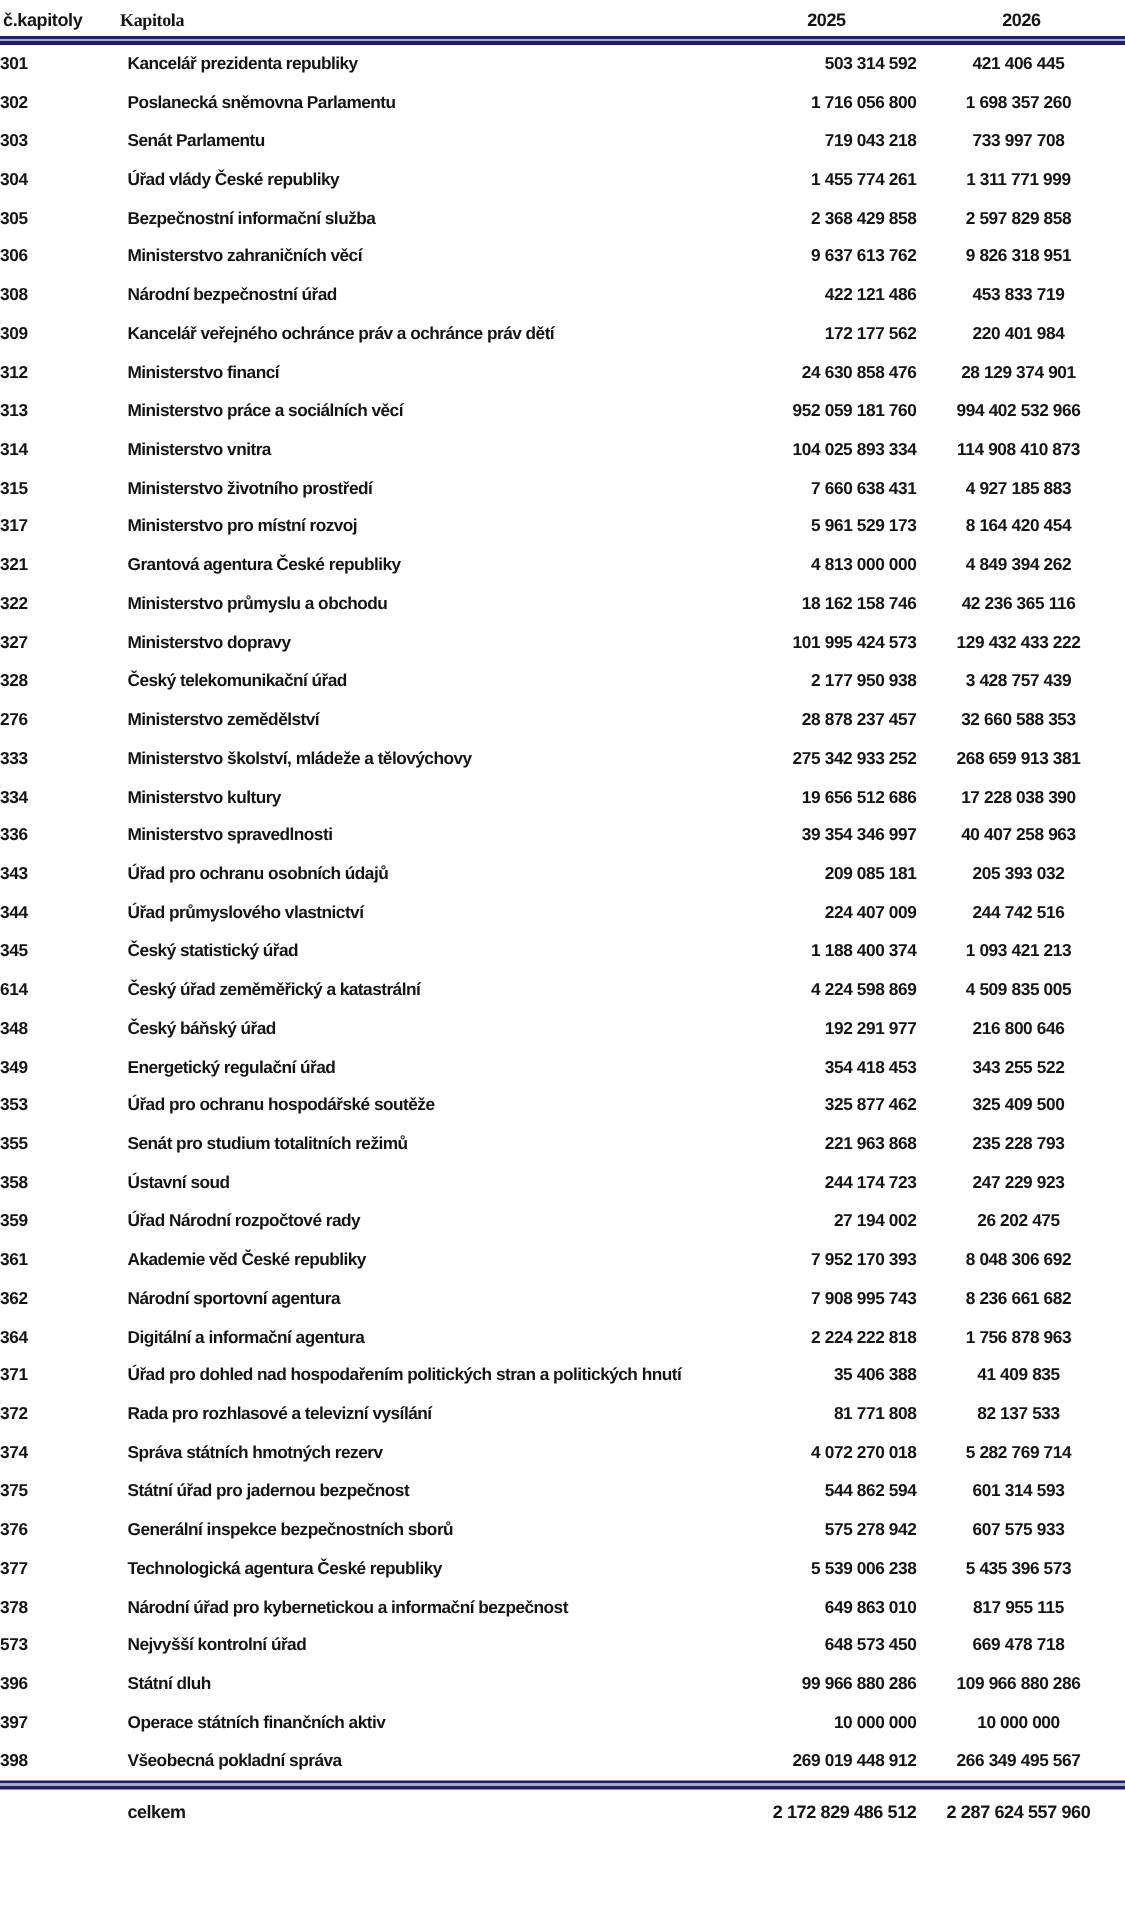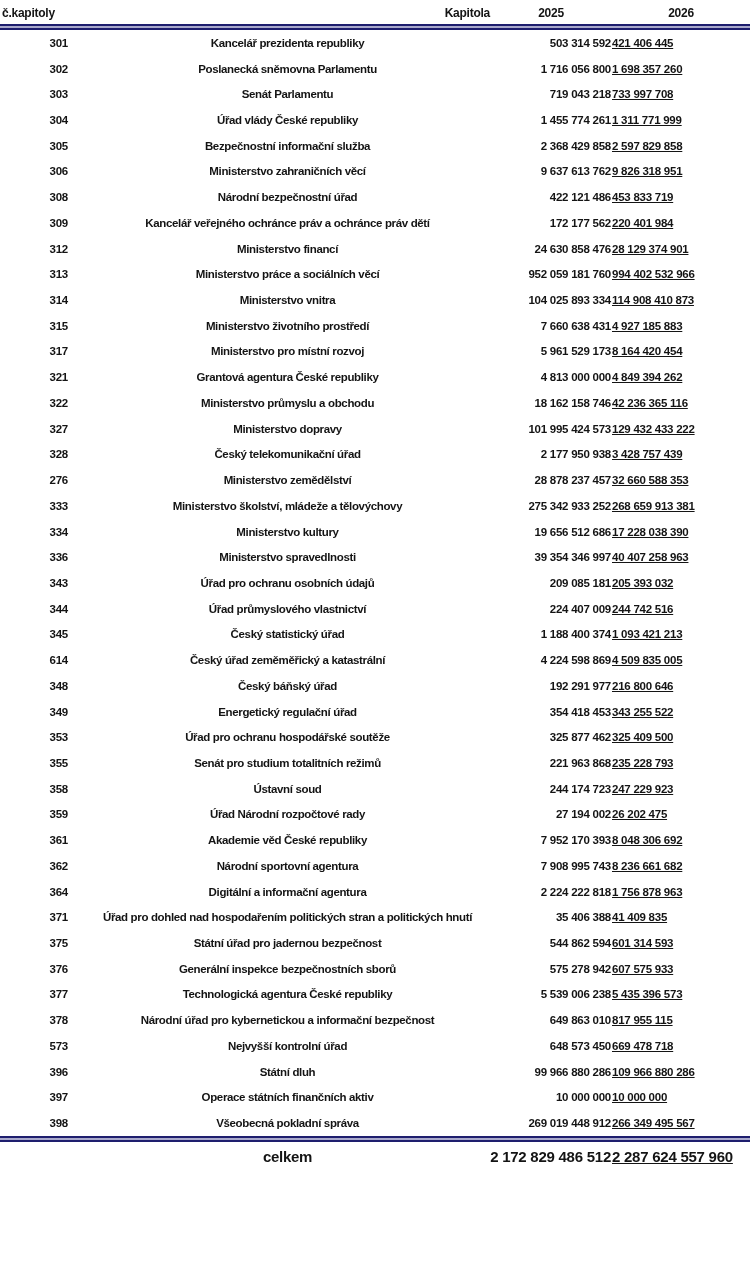--- a/index.html
+++ b/index.html
@@ -39,44 +39,44 @@
     overflow: visible;
     vertical-align: middle;
     font-weight: 700;
     letter-spacing: -0.25px;
   }
 
   
   .hdr-row { height: 22px; }
   .hdr-row th { font-size: 12px; }
   th.h-num  { text-align: left;  padding-left: 2px; }
-  th.h-name { text-align: right; }
+  th.h-name { text-align: left; font-family: Liberation Serif, serif; }
   th.h-y25  { text-align: center; }
   th.h-y26  { text-align: center; }
 
   
   .rule {
     height: 6px;
     background: linear-gradient(to bottom,
       #1e1e6e 0, #1e1e6e 2px,
       #a9a9cc 2px, #a9a9cc 3.6px,
       #1e1e6e 3.6px, #1e1e6e 6px);
   }
 
   
   tbody tr.data-row { height: 25.72px; }
   tbody td { font-size: 11.5px; }
-  td.d-num  { text-align: right; padding-right: 12px; }
-  td.d-name { text-align: center;  padding-left: 5px; letter-spacing: -0.35px; }
+  td.d-num  { text-align: left; padding-right: 12px; }
+  td.d-name { text-align: left;  padding-left: 5px; letter-spacing: -0.35px; }
   td.d-y25  { text-align: right; padding-right: 1px; }
-  td.d-y26  { text-align: left; padding-right: 4px; text-decoration: underline; }
+  td.d-y26  { text-align: center; padding-right: 4px; }
 
   
   .foot-row { height: 30px; }
-  .foot-row td { font-size: 15px; }
+  .foot-row td { font-size: 12px; }
 </style>
 </head>
 <body>
 
 <div class="page">
 
   <table class="tbl">
     <colgroup>
       <col class="c-num">
         <col class="c-name">
@@ -307,20 +307,32 @@
         <td class="d-y25">2 224 222 818</td>
         <td class="d-y26">1 756 878 963</td>
       </tr>
         <tr class="data-row" style="">
         <td class="d-num">371</td>
         <td class="d-name">Úřad pro dohled nad hospodařením politických stran a politických hnutí</td>
         <td class="d-y25">35 406 388</td>
         <td class="d-y26">41 409 835</td>
       </tr>
         <tr class="data-row" style="">
+        <td class="d-num">372</td>
+        <td class="d-name">Rada pro rozhlasové a televizní vysílání</td>
+        <td class="d-y25">81 771 808</td>
+        <td class="d-y26">82 137 533</td>
+      </tr>
+        <tr class="data-row" style="">
+        <td class="d-num">374</td>
+        <td class="d-name">Správa státních hmotných rezerv</td>
+        <td class="d-y25">4 072 270 018</td>
+        <td class="d-y26">5 282 769 714</td>
+      </tr>
+        <tr class="data-row" style="">
         <td class="d-num">375</td>
         <td class="d-name">Státní úřad pro jadernou bezpečnost</td>
         <td class="d-y25">544 862 594</td>
         <td class="d-y26">601 314 593</td>
       </tr>
         <tr class="data-row" style="">
         <td class="d-num">376</td>
         <td class="d-name">Generální inspekce bezpečnostních sborů</td>
         <td class="d-y25">575 278 942</td>
         <td class="d-y26">607 575 933</td>

